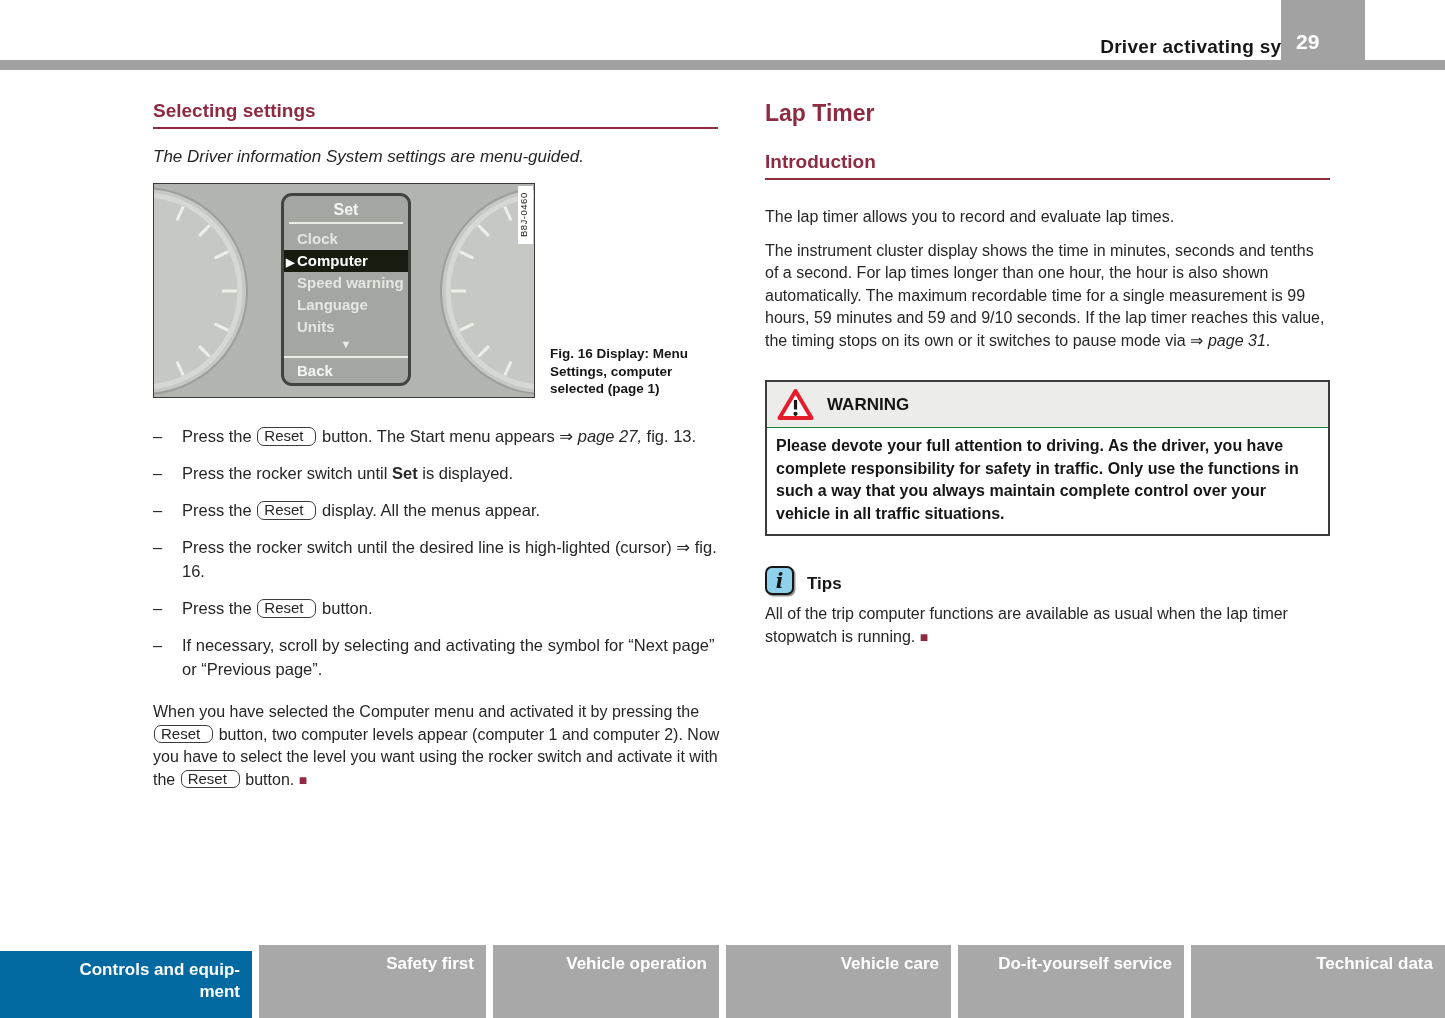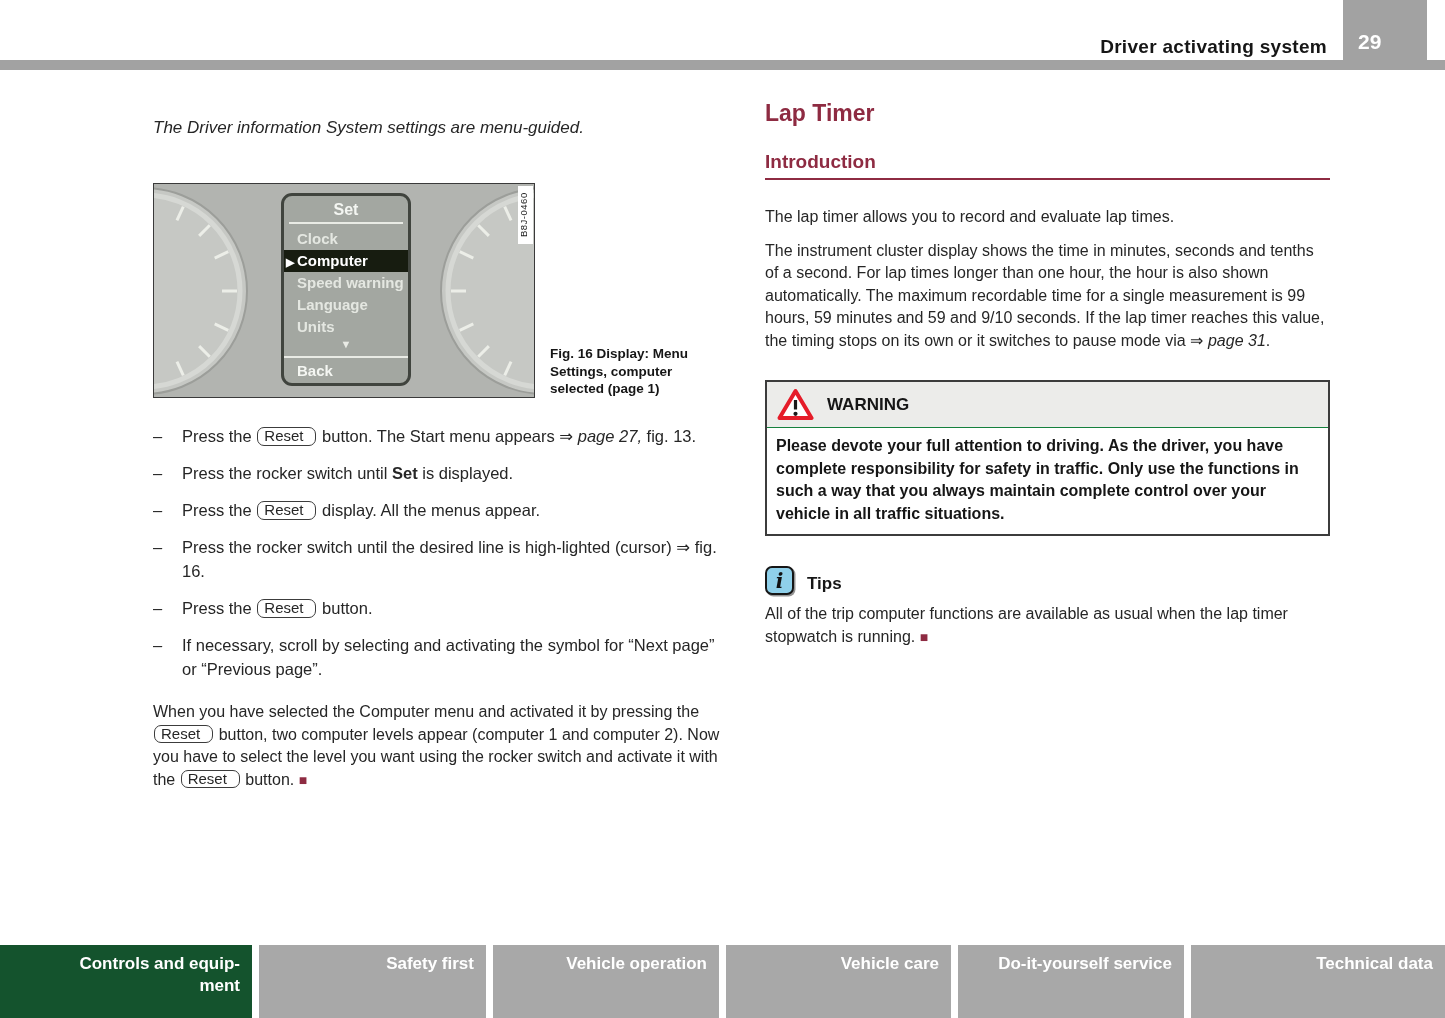--- a/index.html
+++ b/index.html
@@ -3,21 +3,21 @@
 <meta charset="utf-8">
 <style>
   html,body{margin:0;padding:0;}
   body{
     width:1445px;height:1018px;position:relative;overflow:hidden;
     background:#ffffff;font-family:"Liberation Sans",sans-serif;color:#2a2a2a;
   }
   
   .hdr-title{position:absolute;top:36px;right:118px;font-size:19px;font-weight:bold;color:#161616;letter-spacing:.3px;}
   .hdr-bar{position:absolute;top:60px;left:0;width:1445px;height:10px;background:#a2a2a2;}
-  .page-badge{position:absolute;top:0;left:1343px;width:84px;height:62px;background:#a2a2a2;box-sizing:border-box;padding:30px 0 0 15px;color:#fff;font-size:21px;font-weight:bold;}
+  .page-badge{position:absolute;top:0;left:1281px;width:84px;height:62px;background:#a2a2a2;box-sizing:border-box;padding:30px 0 0 15px;color:#fff;font-size:21px;font-weight:bold;}
   h1.chapter{font-size:23px;font-weight:bold;color:#8e2b42;margin:0 0 24px 0;}
   h2.section{font-size:19px;font-weight:bold;color:#8e2b42;margin:0;padding-bottom:5px;border-bottom:2px solid #8e2b42;}
   .it{font-style:italic;}
   .b{font-weight:bold;}
   .key{display:inline-block;border:1.5px solid #3c3c3c;border-radius:7px;padding:0 12px 1px 6px;line-height:1.05;font-size:15px;margin:0 1px;position:relative;top:-1px;}
   .end{color:#8e2b42;font-size:14px;}
   .sym{font-weight:normal;}
   
   .col-left{position:absolute;left:153px;top:100px;width:565px;}
   .intro-it{font-size:17px;font-style:italic;margin:16px 0 0 0;line-height:23px;color:#262626;}
@@ -53,31 +53,32 @@
   .warnbox-hd .wlabel{font-size:17px;font-weight:bold;color:#161616;}
   .warnbox-bd{padding:7px 9px 9px 9px;font-size:16px;font-weight:bold;line-height:22.5px;color:#161616;}
   
   .tips-hd{display:flex;align-items:flex-end;gap:13px;margin-bottom:8px;}
   .info-icon{width:29px;height:29px;box-sizing:border-box;border:2px solid #161616;border-radius:7px;background:#8fd0ea;display:flex;align-items:center;justify-content:center;box-shadow:1.5px 1.5px 0 rgba(60,60,60,.55);}
   .info-icon span{font-family:"DejaVu Serif",serif;font-style:italic;font-weight:bold;font-size:20px;line-height:20px;color:#111;}
   .tips-hd .tlabel{font-size:17px;font-weight:bold;color:#161616;padding-bottom:1px;}
   
   .footer{position:absolute;left:0;bottom:0;width:1445px;height:73px;display:flex;gap:7px;}
   .ftab{background:#a8a8a8;color:#fff;font-size:17px;font-weight:bold;text-align:right;box-sizing:border-box;padding:8px 12px 0 0;white-space:pre-line;line-height:22px;}
-  .ftab.active{background:#14532d;}
+  .ftab.active{background:#0369a1;margin-top:6px;}
   .w1{width:252px;}.w2{width:227px;}.w3{width:226px;}.w4{width:225px;}.w5{width:226px;}.w6{width:255px;flex:1;}
 </style>
 </head>
 <body>
 
 <div class="hdr-title">Driver activating system</div>
 <div class="page-badge">29</div>
 <div class="hdr-bar"></div>
 
 <div class="col-left">
+  <h2 class="section">Selecting settings</h2>
   <p class="intro-it">The Driver information System settings are menu-guided.</p>
 </div>
 
 <div class="figure">
   <svg width="380" height="213" viewBox="0 0 380 213">
     <rect x="0" y="0" width="380" height="213" fill="#b2b4b0"></rect>
 
     <circle cx="-10" cy="107" r="103" fill="#c6c8c4" stroke="#9c9e9a" stroke-width="2"></circle>
     <circle cx="-10" cy="107" r="96" fill="none" stroke="#d6d8d4" stroke-width="5"></circle>
     <g stroke="#eceee8" stroke-width="3">

